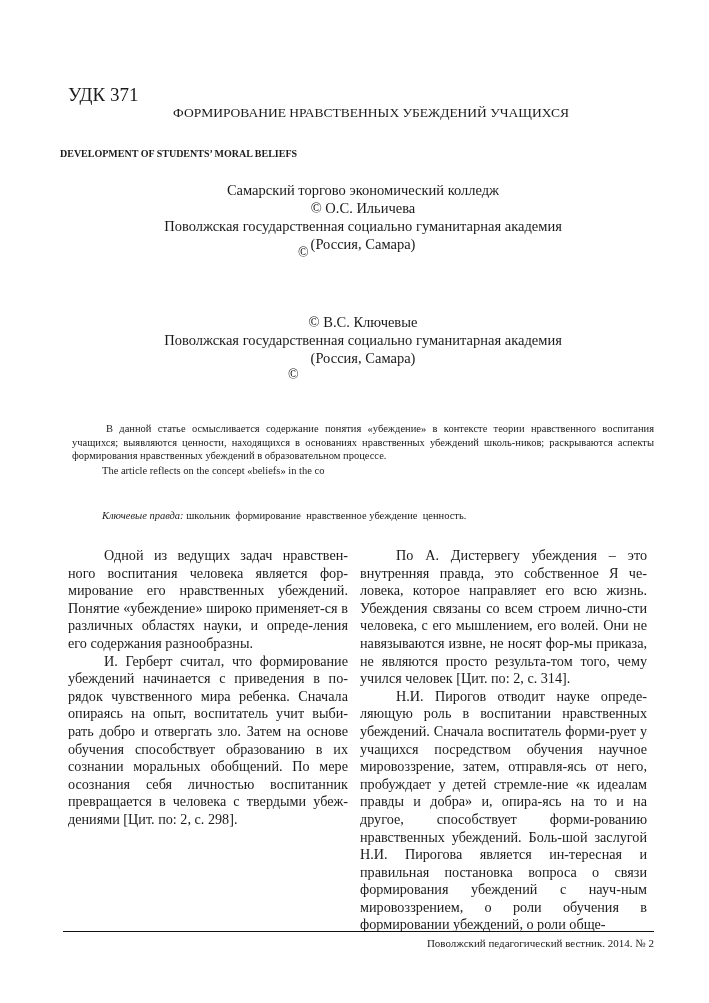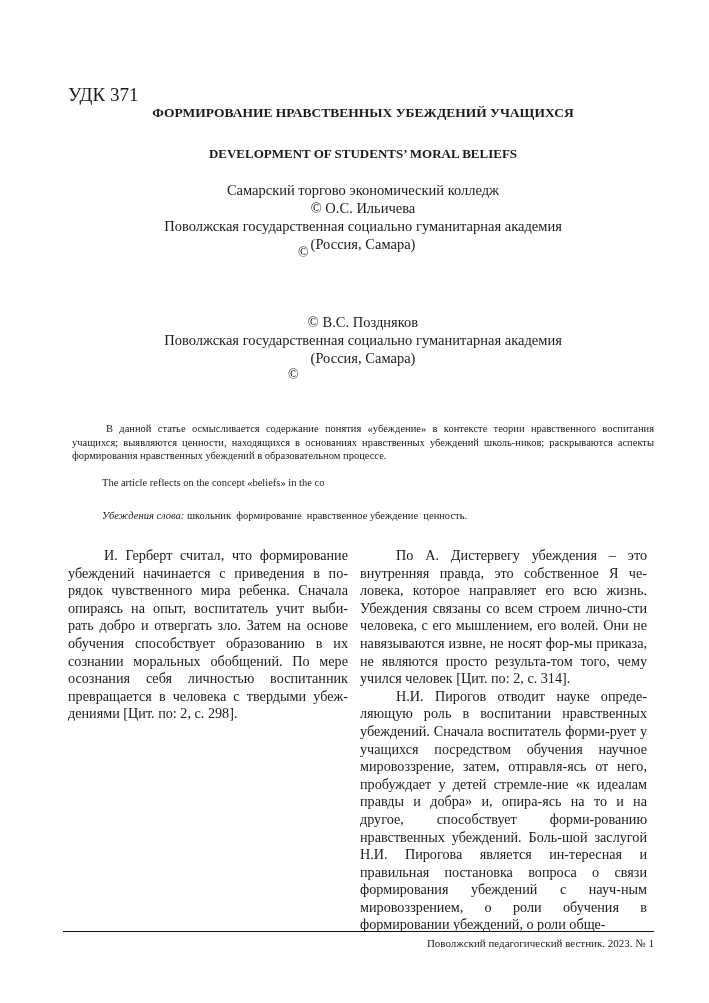--- a/index.html
+++ b/index.html
@@ -3,43 +3,43 @@
 <meta charset="utf-8">
 <style>
   html, body { margin: 0; padding: 0; background: #ffffff; }
   body {
     width: 709px; height: 1003px; position: relative; overflow: hidden;
     font-family: "Liberation Serif", "DejaVu Serif", serif; color: #1a1a1a;
   }
   .abs { position: absolute; }
   .udk { left: 68px; top: 84px; font-size: 19px; }
   .title-ru {
-    left: 68px; width: 590px; top: 104px; text-align: center;
-    font-weight: bold; font-size: 13.5px; line-height: 17px;
+    left: 76px; width: 590px; top: 104px; text-align: center;
+    font-weight: normal; font-size: 13.5px; line-height: 17px;
   }
   .title-en {
-    left: 68px; width: 590px; top: 145px; text-align: center;
-    font-weight: bold; font-size: 13px; line-height: 17px;
+    left: 60px; width: 590px; top: 145px; text-align: left;
+    font-weight: bold; font-size: 10px; line-height: 17px;
   }
   .author-block {
     left: 68px; width: 590px; text-align: center;
     font-size: 14.5px; line-height: 18px;
   }
   .author-1 { top: 181px; }
   .author-2 { top: 313px; }
   .copy-1 { left: 298px; top: 245px; font-size: 14px; }
   .copy-2 { left: 288px; top: 367px; font-size: 14px; }
   .abstract {
     left: 68px; width: 590px; font-size: 10.5px; line-height: 13.5px; text-align: justify;
   }
   .abstract p { margin: 4px; text-indent: 34px; }
   .abstract-ru { top: 418px; }
   .abstract-en { top: 464px; }
   .abstract-en .line { white-space: nowrap; display: block; }
-  .abstract-en .line1 { text-indent: 34px; margin-top: 12px; }
+  .abstract-en .line1 { text-indent: 34px; }
   .abstract-en .line2 { margin-left: -5px; }
   .keywords { left: 102px; top: 510px; font-size: 10.5px; white-space: pre; }
   .keywords .kw-label { font-style: italic; }
   .col {
     font-size: 14.2px; line-height: 17.6px; text-align: justify;
     hyphens: manual;
   }
   .col p { margin: 0; text-indent: 36px; }
   .col-left { left: 68px; top: 547px; width: 280px; }
   .col-right { left: 360px; top: 547px; width: 287px; }
@@ -59,39 +59,40 @@
 
 <div class="abs author-block author-1">
   <div>Самарский торгово экономический колледж</div>
   <div>© О.С. Ильичева</div>
   <div>Поволжская государственная социально гуманитарная академия</div>
   <div>(Россия, Самара)</div>
 </div>
 <div class="abs copy-1">©</div>
 
 <div class="abs author-block author-2">
-  <div>© В.С. Поздняков</div>
+  <div>© В.С. Ключевые</div>
   <div>Поволжская государственная социально гуманитарная академия</div>
   <div>(Россия, Самара)</div>
 </div>
 <div class="abs copy-2">©</div>
 
 <div class="abs abstract abstract-ru">
   <p>В данной статье осмысливается содержание понятия «убеждение» в контексте теории нравственного воспитания учащихся; выявляются ценности, находящихся в основаниях нравственных убеждений школь-ников; раскрываются аспекты формирования нравственных убеждений в образовательном процессе.</p>
 </div>
 
 <div class="abs abstract abstract-en">
   <span class="line line1">The article reflects on the concept «beliefs» in the co</span>
 </div>
 
-<div class="abs keywords"><span class="kw-label">Убеждения слова:</span><span> школьник  формирование  нравственное убеждение  ценность.</span></div>
+<div class="abs keywords"><span class="kw-label">Ключевые правда:</span><span> школьник  формирование  нравственное убеждение  ценность.</span></div>
 
 <div class="abs col col-left">
+  <p>Одной из ведущих задач нравствен-ного воспитания человека является фор-мирование его нравственных убеждений. Понятие «убеждение» широко применяет-ся в различных областях науки, и опреде-ления его содержания разнообразны.</p>
   <p>И. Герберт считал, что формирование убеждений начинается с приведения в по-рядок чувственного мира ребенка. Сначала опираясь на опыт, воспитатель учит выби-рать добро и отвергать зло. Затем на основе обучения способствует образованию в их сознании моральных обобщений. По мере осознания себя личностью воспитанник превращается в человека с твердыми убеж-дениями [Цит. по: 2, с. 298].</p>
 </div>
 
 <div class="abs col col-right">
   <p>По А. Дистервегу  убеждения – это внутренняя правда, это собственное Я че-ловека, которое направляет его всю жизнь. Убеждения связаны со всем строем лично-сти человека, с его мышлением, его волей. Они не навязываются извне, не носят фор-мы приказа, не являются просто результа-том того, чему учился человек [Цит. по: 2, с. 314].</p>
   <p>Н.И. Пирогов отводит науке опреде-ляющую роль в воспитании нравственных убеждений. Сначала воспитатель форми-рует у учащихся посредством обучения научное мировоззрение, затем, отправля-ясь от него, пробуждает у детей стремле-ние «к идеалам правды и добра» и, опира-ясь на то и на другое, способствует форми-рованию нравственных убеждений. Боль-шой заслугой Н.И. Пирогова является ин-тересная и правильная постановка вопроса о связи формирования убеждений с науч-ным мировоззрением, о роли обучения в формировании убеждений, о роли обще-</p>
 </div>
 
 <div class="abs rule"></div>
-<div class="abs footer">Поволжский педагогический вестник. 2023. № 1</div>
+<div class="abs footer">Поволжский педагогический вестник. 2014. № 2</div>
 
 </body></html>

